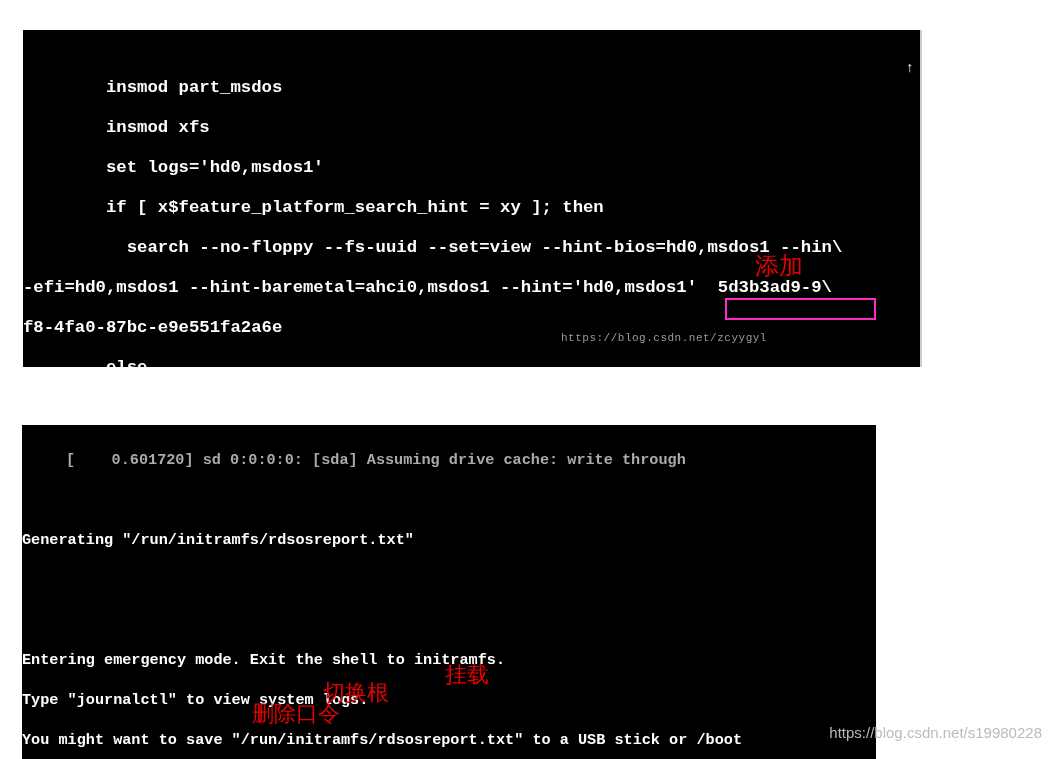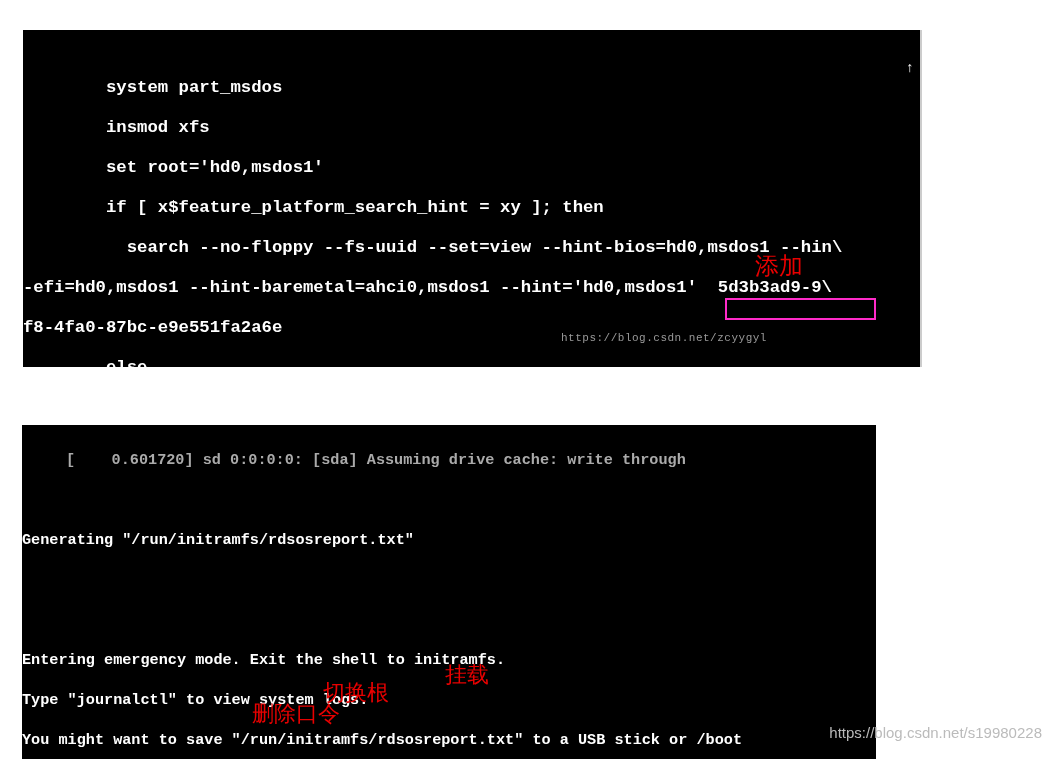--- a/index.html
+++ b/index.html
@@ -95,25 +95,25 @@
       font-family: Arial, sans-serif;
       font-size: 15px;
       font-weight: normal;
     }
   </style>
 </head>
 <body>
 
 <div class="terminal term1">
 <span class="scroll-arrow">↑</span>
-<span>        system part_msdos</span>
+<span>        insmod part_msdos</span>
 
 <span>        insmod xfs</span>
 
-<span>        set root='hd0,msdos1'</span>
+<span>        set logs='hd0,msdos1'</span>
 
 <span>        if [ x$feature_platform_search_hint = xy ]; then</span>
 
 <span>          search --no-floppy --fs-uuid --set=view --hint-bios=hd0,msdos1 --hin\</span>
 
 <span>-efi=hd0,msdos1 --hint-baremetal=ahci0,msdos1 --hint='hd0,msdos1'  5d3b3ad9-9\</span>
 
 <span>f8-4fa0-87bc-e9e551fa2a6e</span>
 
 <span>        else</span>

